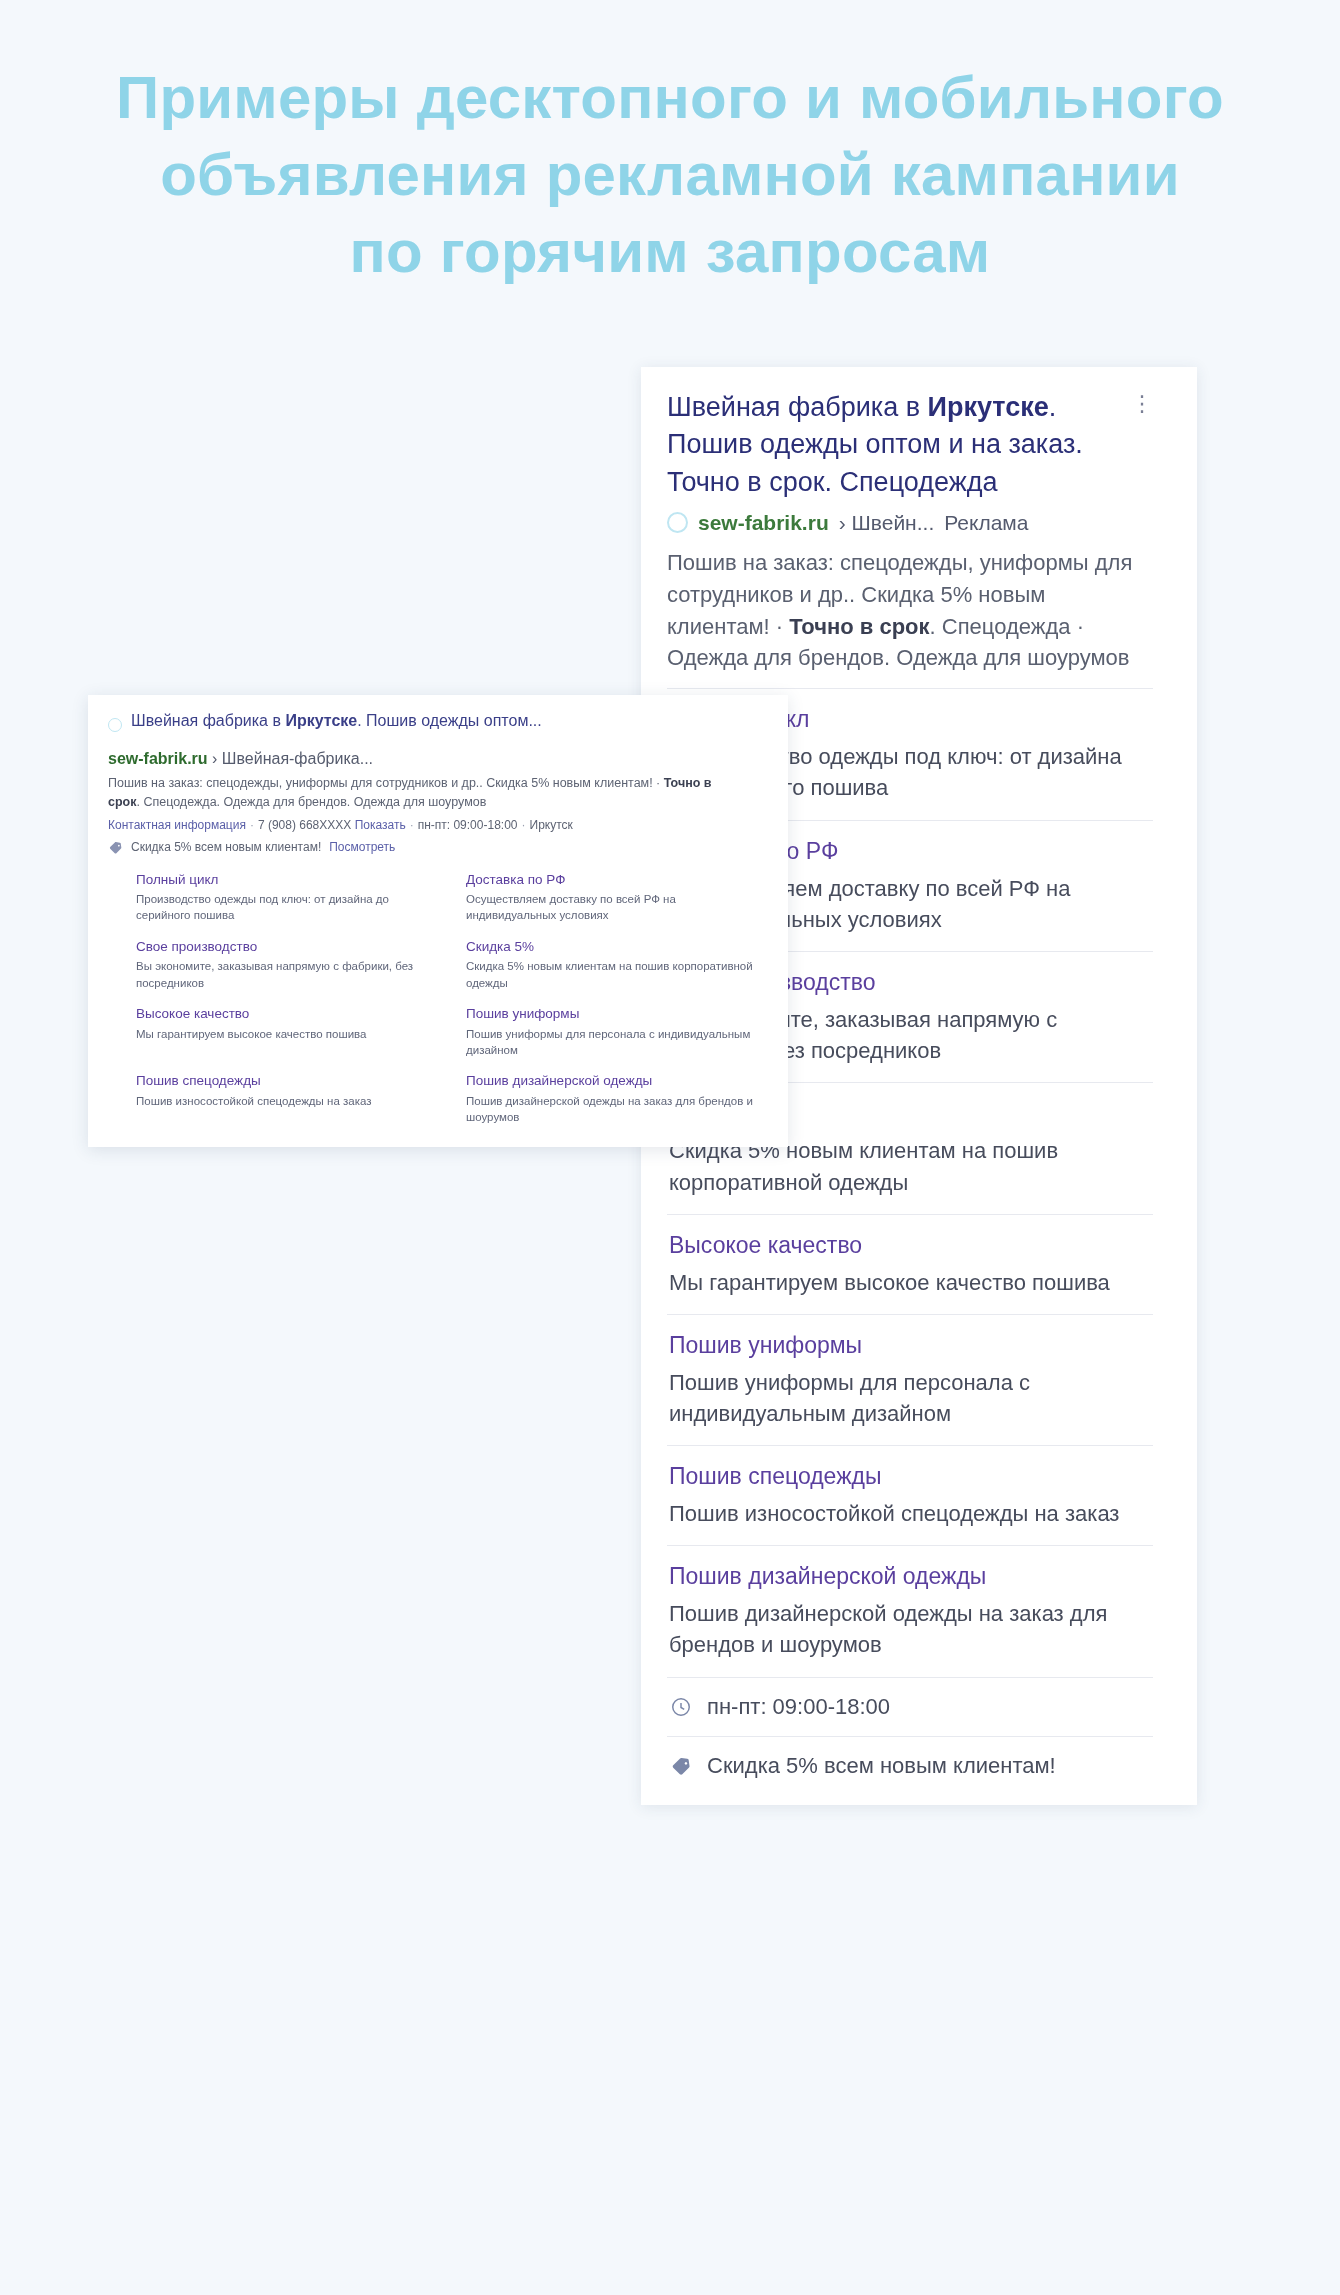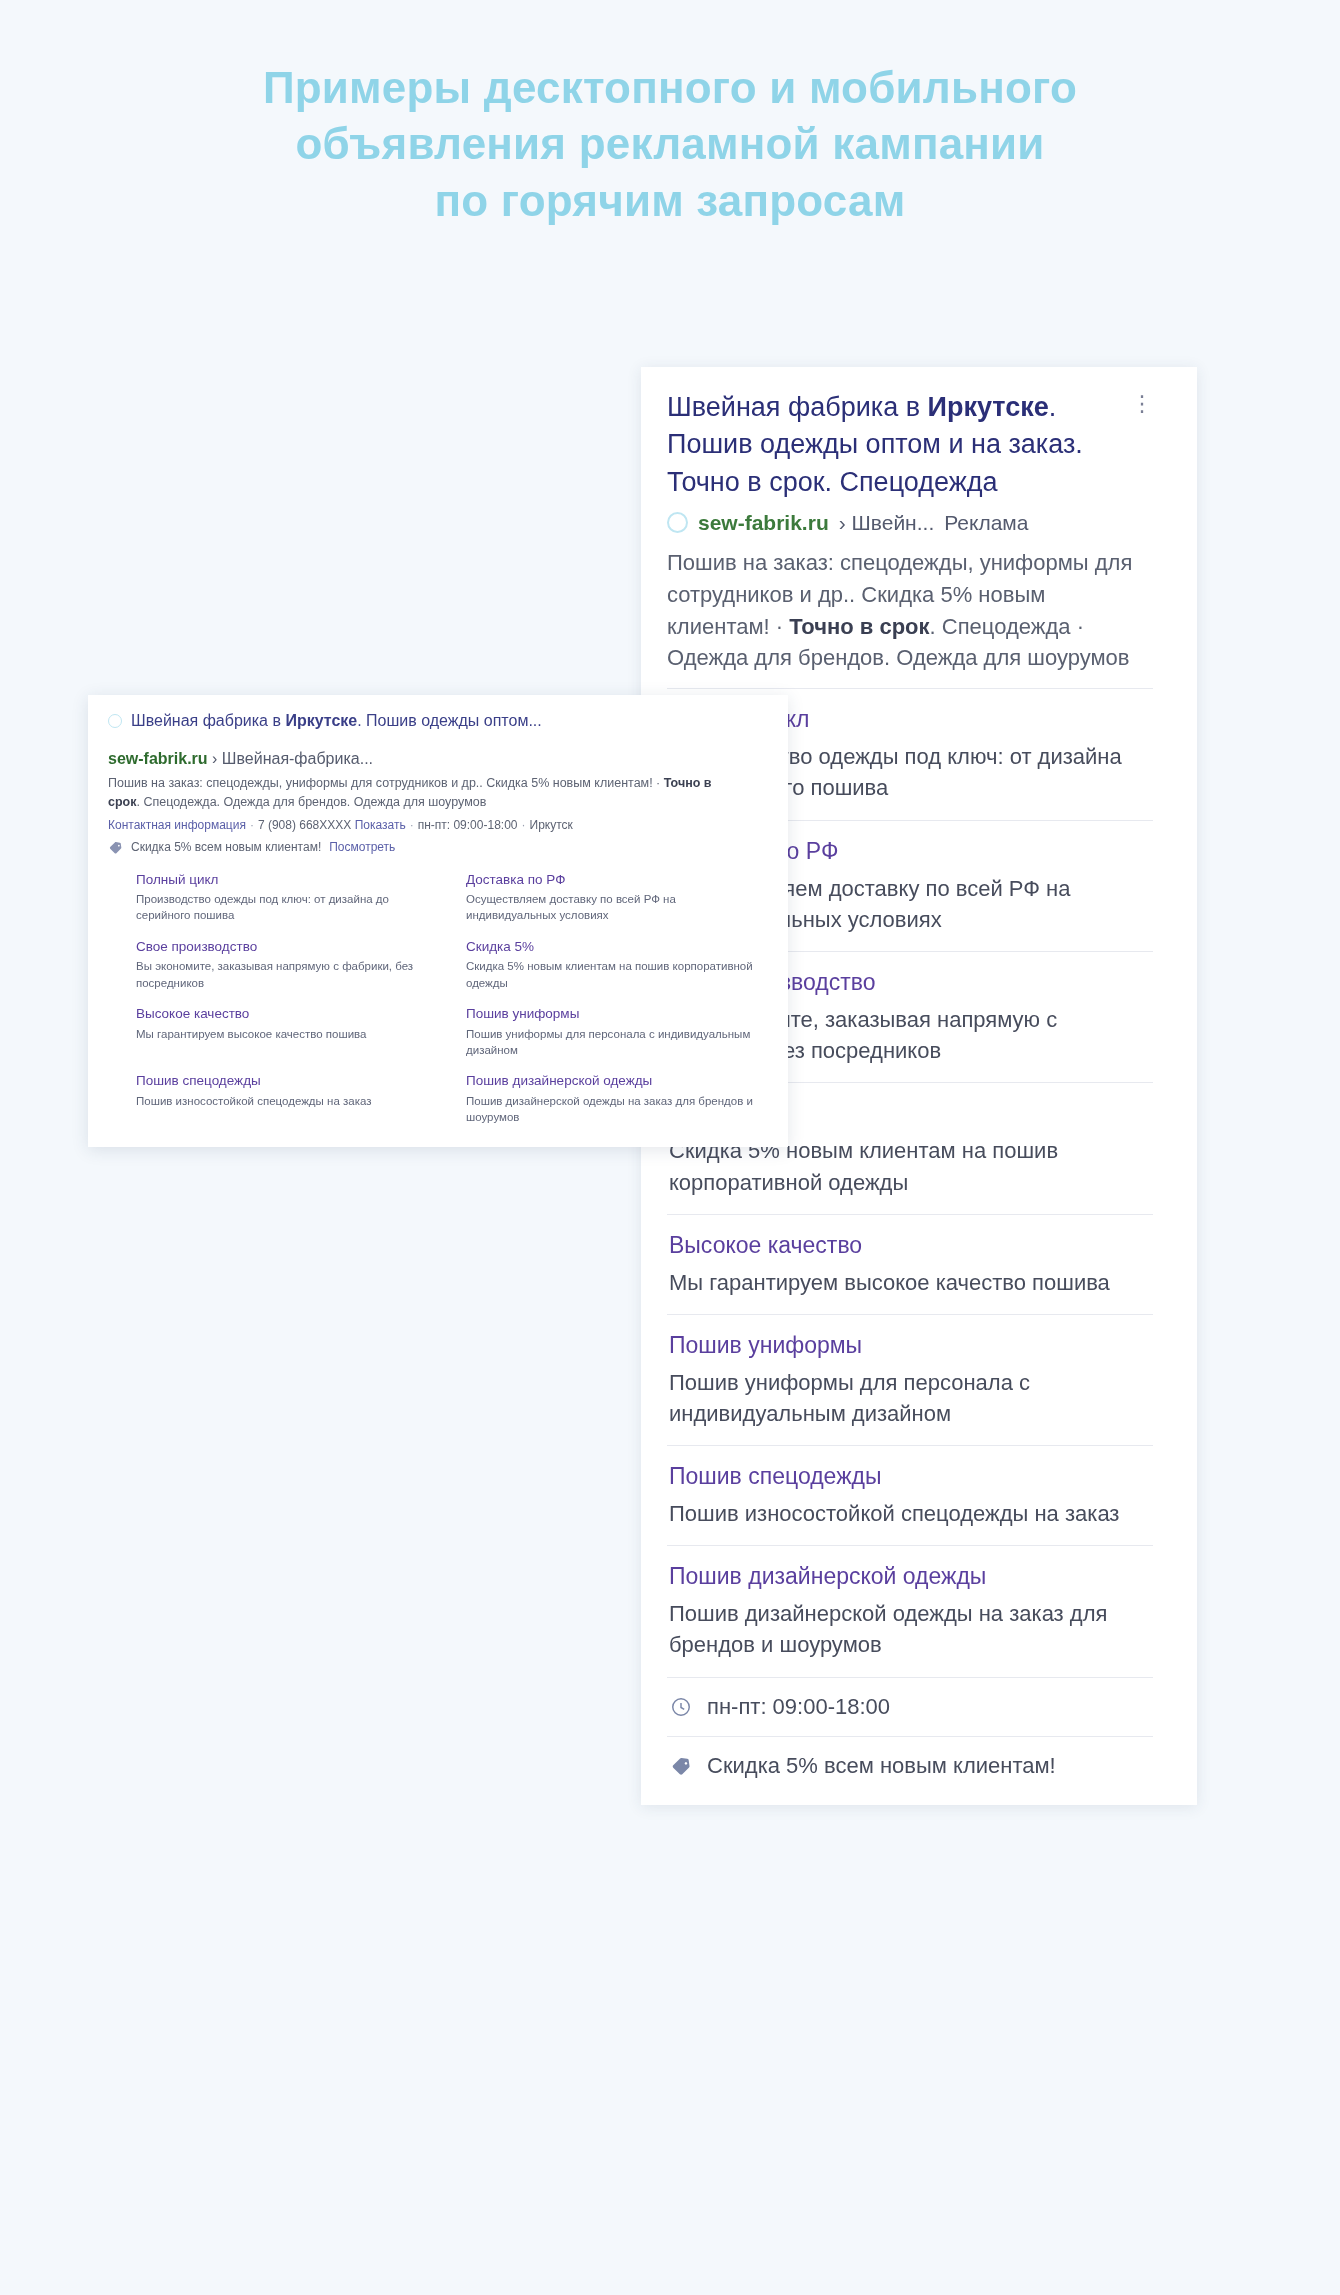--- a/index.html
+++ b/index.html
@@ -16,21 +16,21 @@
   }
 
   
   .page-title {
     position: absolute;
     top: 60px;
     left: 0;
     width: 1340px;
     text-align: center;
     color: #8fd4e8;
-    font-size: 44px;
+    font-size: 60px;
     line-height: 1.28;
     font-weight: bold;
     letter-spacing: 0.2px;
   }
   .page-title span { display: block; }
 
   
   .mobile-card {
     position: absolute;
     left: 641px;
@@ -131,21 +131,21 @@
     top: 695px;
     width: 700px;
     background: #ffffff;
     box-shadow: 0 3px 16px rgba(40, 60, 90, 0.13);
     box-sizing: border-box;
     padding: 16px 20px 22px 20px;
     z-index: 5;
   }
   .d-titlerow {
     display: flex;
-    align-items: center;
+    align-items: flex-end;
     gap: 9px;
   }
   .d-favicon {
     width: 14px;
     height: 14px;
     border-radius: 50%;
     border: 1.5px solid #bfe6f2;
     box-sizing: border-box;
     flex: none;
   }

